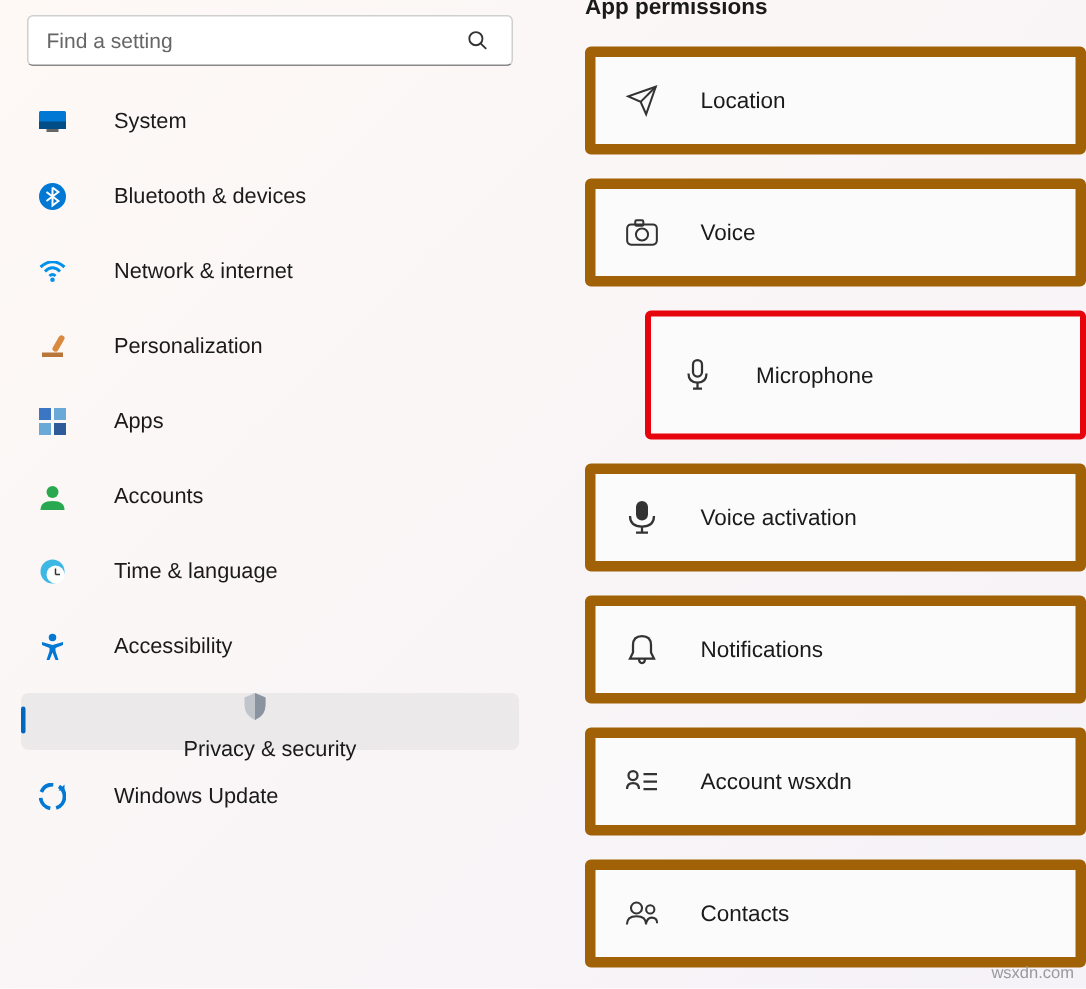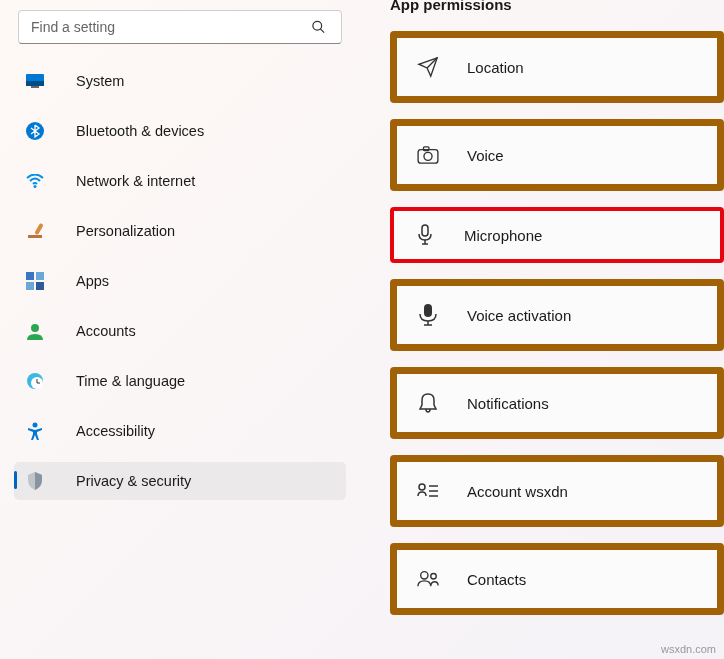--- a/index.html
+++ b/index.html
@@ -48,20 +48,21 @@
       padding: 0 12px;
       border-radius: 5px;
       cursor: pointer;
       font-size: 14.5px;
       margin-bottom: 12px;
       position: relative;
       gap: 12px;
     }
     .nav-item.selected {
       background: #ebe9ea;
+      flex-direction: column;
     }
     .nav-item.selected::before {
       content: "";
       position: absolute;
       left: 0;
       top: 9px;
       width: 3px;
       height: 18px;
       background: #0067c0;
       border-radius: 3px;
@@ -93,21 +94,22 @@
       border-radius: 4px;
       height: 72px;
       display: flex;
       align-items: center;
       padding: 0 20px;
       margin-bottom: 16px;
       font-size: 15px;
     }
     .perm-item.highlighted {
       border: 4px solid #e7050d;
-      height: 56px;
+      height: 86px;
+      margin-left: 40px;
     }
     .perm-icon {
       width: 22px;
       height: 22px;
       margin-right: 28px;
       display: flex;
       align-items: center;
       justify-content: center;
       flex-shrink: 0;
     }
@@ -226,20 +228,29 @@
     <li class="nav-item selected">
       <span class="nav-icon">
         <svg width="16" height="18" viewBox="0 0 16 18">
             <path d="M8 0 L15 3 L15 8 Q15 15 8 18 Q1 15 1 8 L1 3 Z" fill="#c0c5cb"></path>
             <path d="M8 0 L15 3 L15 8 Q15 15 8 18 L8 0 Z" fill="#8a94a0"></path>
           </svg>
       </span>
       <span>Privacy &amp; security</span>
     </li>
 
+    <li class="nav-item">
+      <span class="nav-icon">
+        <svg width="18" height="18" viewBox="0 0 18 18">
+            <circle cx="9" cy="9" r="8" fill="none" stroke="#0078d4" stroke-width="2.5" stroke-dasharray="10 4"></circle>
+            <path d="M15 3 L17 1 L17 5 L13 5 Z" fill="#0078d4"></path>
+          </svg>
+      </span>
+      <span>Windows Update</span>
+    </li>
 
   </ul>
 </div>
 
 <div class="main">
   <div class="section-title">App permissions</div>
   <ul class="perm-list">
 
     <li class="perm-item">
       <span class="perm-icon">

